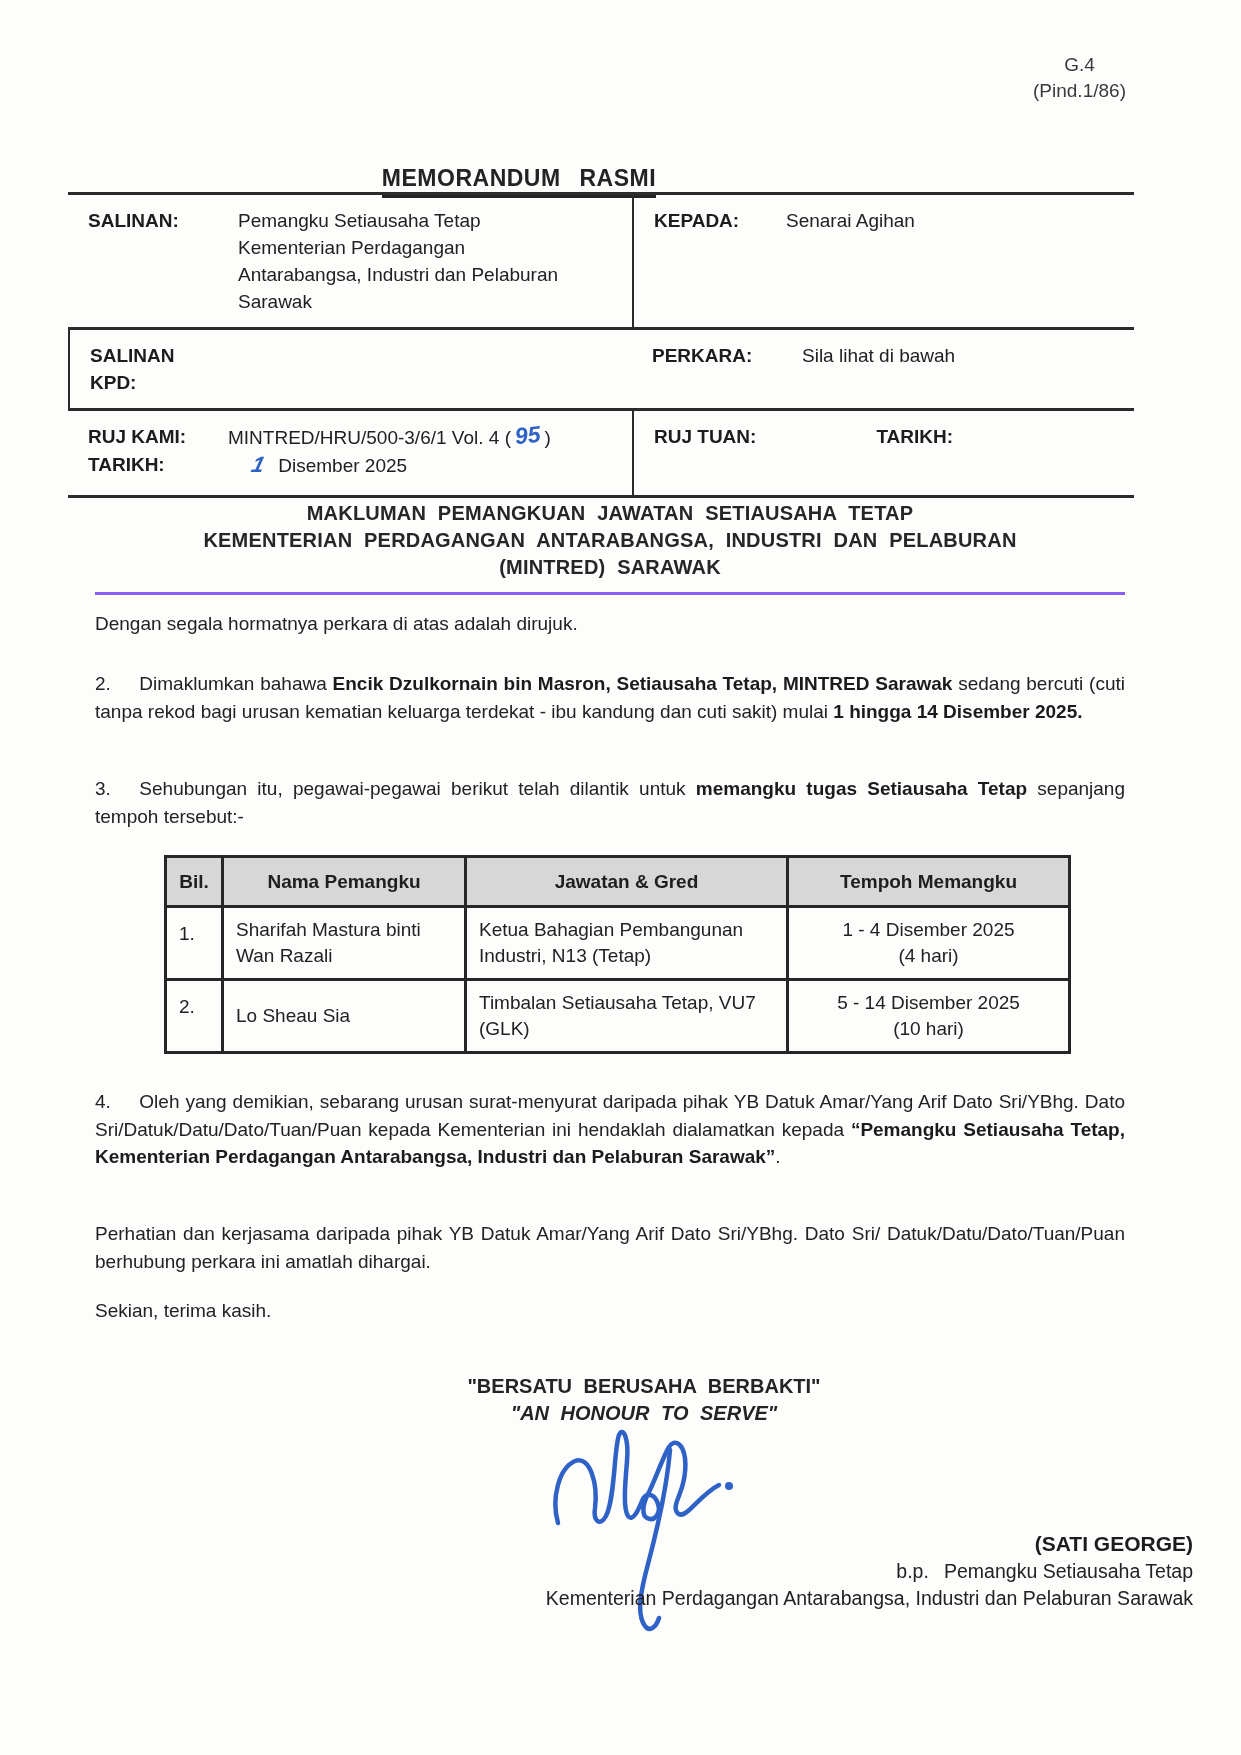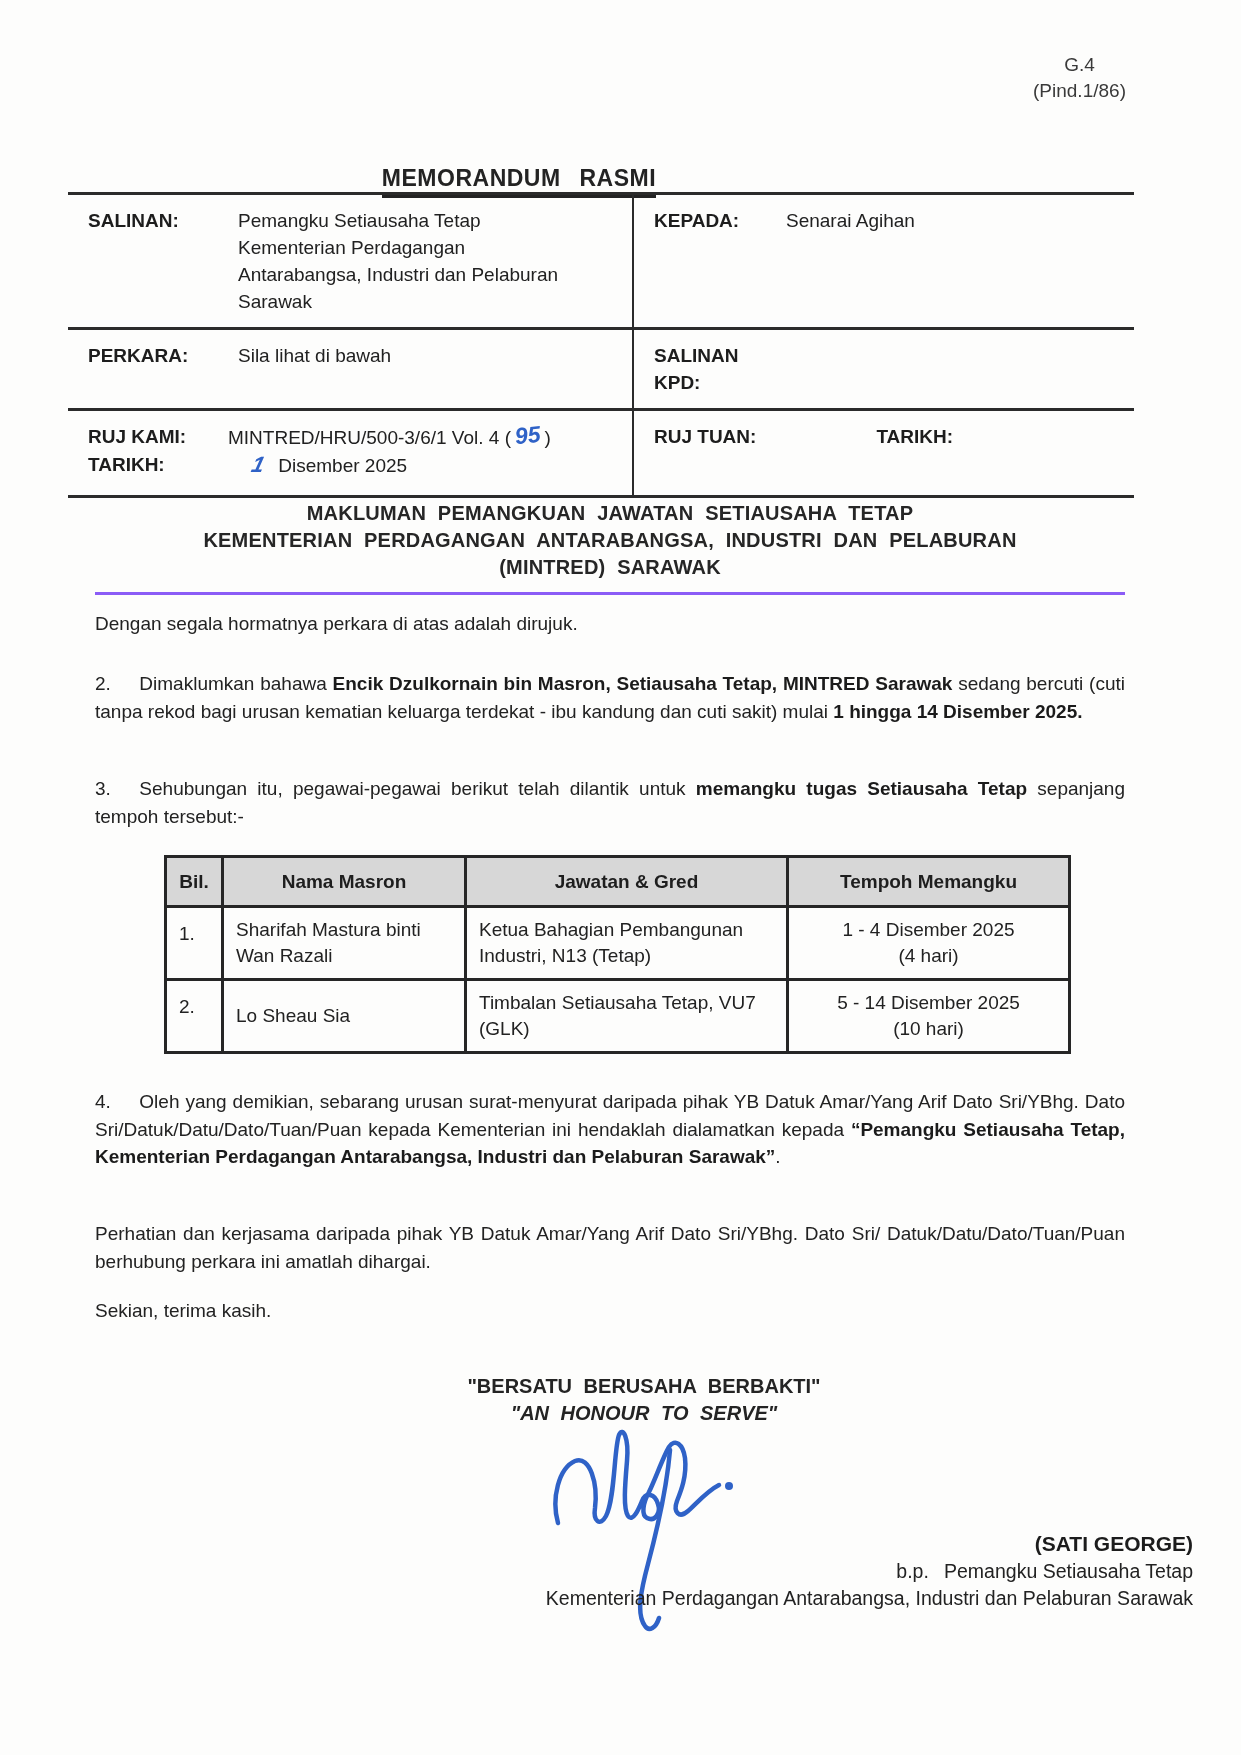--- a/index.html
+++ b/index.html
@@ -93,27 +93,27 @@
 Kementerian Perdagangan
 Antarabangsa, Industri dan Pelaburan
 Sarawak</span>
       </div>
       <div class="hcell right kv">
         <span class="lbl kep">KEPADA:</span>
         <span class="val">Senarai Agihan</span>
       </div>
     </div>
     <div class="hrow r2">
+      <div class="hcell right kv">
+        <span class="lbl">SALINAN
+KPD:</span>
+      </div>
       <div class="hcell kv">
         <span class="lbl">PERKARA:</span>
         <span class="val">Sila lihat di bawah</span>
-      </div>
-      <div class="hcell right kv">
-        <span class="lbl">SALINAN
-KPD:</span>
       </div>
     </div>
     <div class="hrow r3">
       <div class="hcell">
         <div class="kv">
           <span class="lbl narrow">RUJ KAMI:</span>
           <span class="val"><span>MINTRED/HRU/500-3/6/1 Vol. 4 (</span><span class="ink num95">95</span><span>)</span></span>
         </div>
         <div class="kv">
           <span class="lbl narrow">TARIKH:</span>
@@ -137,21 +137,21 @@
 
   <p class="para p-salutation">Dengan segala hormatnya perkara di atas adalah dirujuk.</p>
 
   <p class="para p-2"><span>2.  Dimaklumkan bahawa </span><b>Encik Dzulkornain bin Masron, Setiausaha Tetap,  MINTRED Sarawak</b><span> sedang bercuti (cuti tanpa rekod bagi urusan kematian keluarga terdekat - ibu kandung dan cuti sakit) mulai </span><b>1 hingga 14 Disember 2025.</b></p>
 
   <p class="para p-3"><span>3.  Sehubungan itu, pegawai-pegawai berikut telah dilantik untuk </span><b>memangku tugas Setiausaha Tetap</b><span> sepanjang tempoh tersebut:-</span></p>
 
   <div class="otable">
     <div class="orow ohead">
       <div class="ocell">Bil.</div>
-      <div class="ocell">Nama Masron</div>
+      <div class="ocell">Nama Pemangku</div>
       <div class="ocell">Jawatan &amp; Gred</div>
       <div class="ocell">Tempoh Memangku</div>
     </div>
     <div class="orow body-row">
       <div class="ocell bil">1.</div>
       <div class="ocell">Sharifah Mastura binti Wan Razali</div>
       <div class="ocell">Ketua Bahagian Pembangunan Industri, N13 (Tetap)</div>
       <div class="ocell tempoh">1 - 4 Disember 2025
 (4 hari)</div>
     </div>

